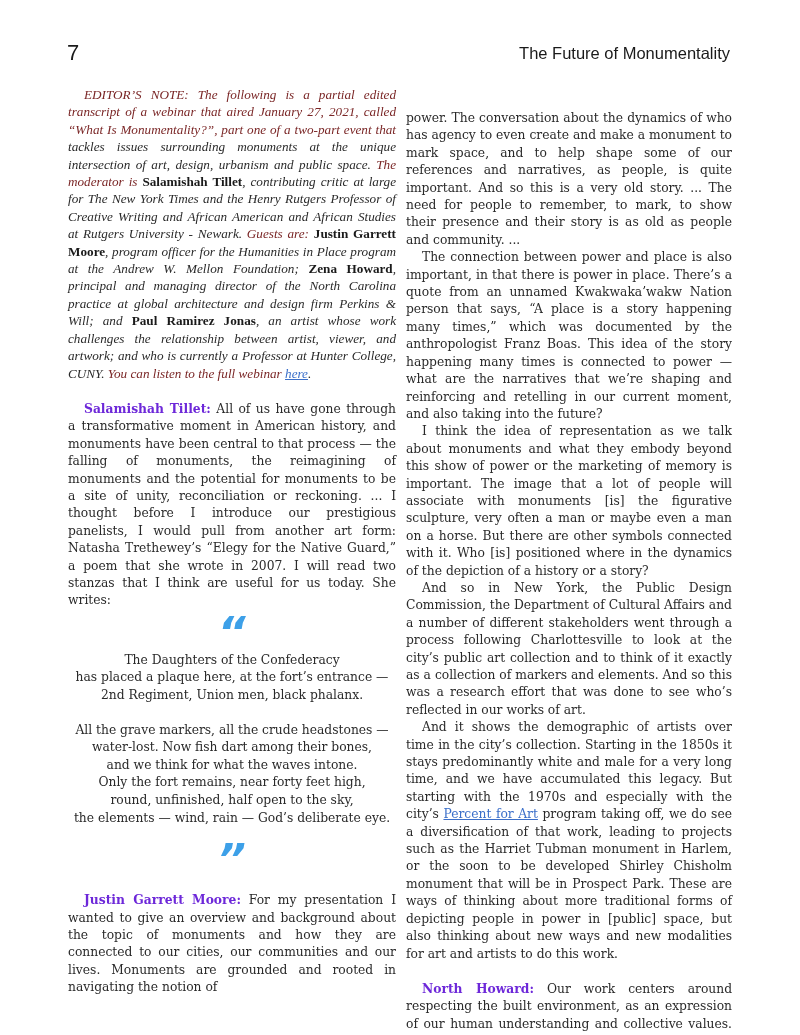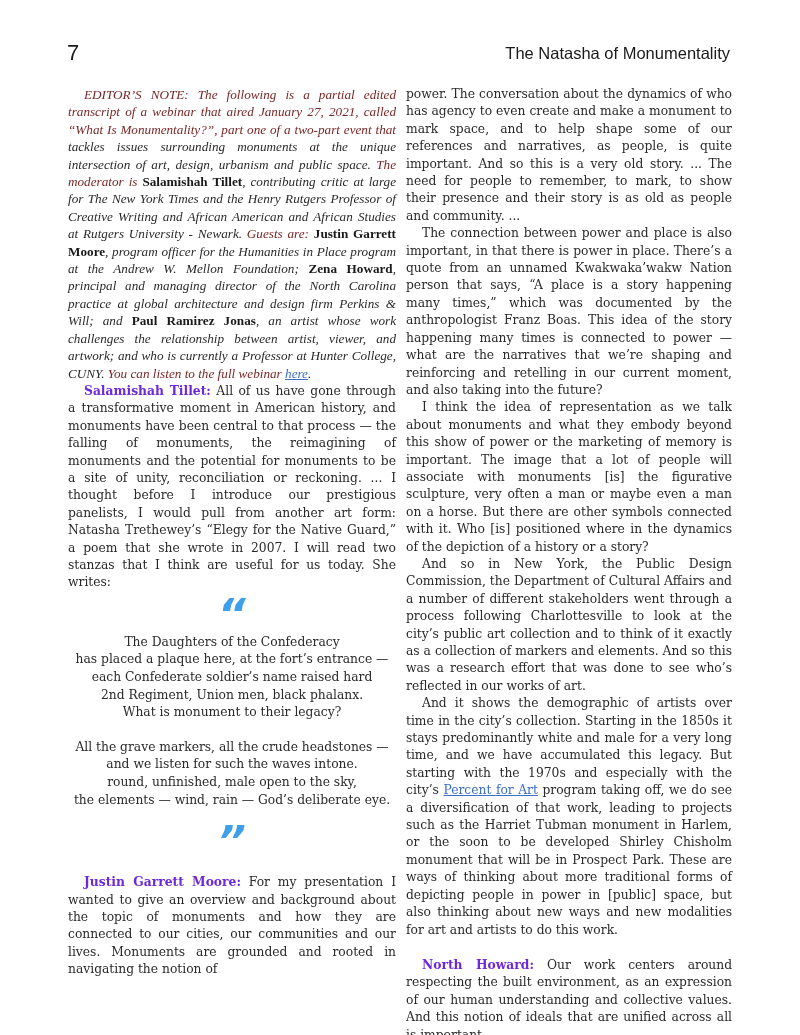--- a/index.html
+++ b/index.html
@@ -7,67 +7,67 @@
          font-family:"DejaVu Serif", "Liberation Serif", serif; }
   .page-number { position:absolute; left:67px; top:40px; font-family:"Liberation Sans", sans-serif;
          font-size:22px; color:#1a1a1a; }
   .running-head { position:absolute; right:70px; top:44px; font-family:"Liberation Sans", sans-serif;
          font-size:16.5px; color:#1a1a1a; }
   .col { position:absolute; top:86px; width:328px; font-size:12.3px; line-height:17.4px;
          text-align:justify; hyphens:auto; }
   .col-left { left:68px; }
   .col-right { left:406px; width:326px; }
   p { margin:0; text-indent:16px; }
-  .editor-note { font-style:italic; margin-bottom:0; font-family:"Liberation Serif", serif; font-size:13.2px; }
+  .editor-note { font-style:italic; margin-bottom:18px; font-family:"Liberation Serif", serif; font-size:13.2px; }
   .accent { color:#7a2626; }
   .bold { font-weight:bold; font-style:normal; color:#1a1a1a; }
   a.link { color:#3b6fc9; text-decoration:underline; }
   .speaker { font-weight:bold; color:#6d28d9; }
   .quote-mark { text-align:center; color:#3da0e8; font-family:"DejaVu Sans", sans-serif;
          font-weight:bold; font-style:italic; font-size:44px; line-height:34px; height:34px; overflow:hidden; }
   .poem { text-align:center; margin:2px 0; }
   .poem-line { display:block; text-indent:0; line-height:17.6px; }
   .stanza { margin-bottom:17px; }
   .gap { height:17px; }
 </style>
 </head>
 <body>
 
 <div class="page-number">7</div>
-<div class="running-head">The Natasha of Monumentality</div>
+<div class="running-head">The Future of Monumentality</div>
 
 <div class="col col-left">
   <p class="editor-note"><span class="accent">EDITOR’S NOTE: The following is a partial edited transcript of a webinar that aired January 27, 2021, called “What Is Monumentality?”, part one of a two-part event that</span><span> tackles issues surrounding monuments at the unique intersection of art, design, urbanism and public space. </span><span class="accent">The moderator is </span><span class="bold">Salamishah Tillet</span><span>, contributing critic at large for The New York Times and the Henry Rutgers Professor of Creative Writing and African American and African Studies at Rutgers University - Newark. </span><span class="accent">Guests are: </span><span class="bold">Justin Garrett Moore</span><span>, program officer for the Humanities in Place program at the Andrew W. Mellon Foundation; </span><span class="bold">Zena Howard</span><span>, principal and managing director of the North Carolina practice at global architecture and design firm Perkins &amp; Will; and </span><span class="bold">Paul Ramirez Jonas</span><span>, an artist whose work challenges the relationship between artist, viewer, and artwork; and who is currently a Professor at Hunter College, CUNY. </span><span class="accent">You can listen to the full webinar </span><a class="link" href="#">here</a><span>.</span></p>
 
   <p><span class="speaker">Salamishah Tillet:</span><span> All of us have gone through a transformative moment in American history, and monuments have been central to that process — the falling of monuments, the reimagining of monuments and the potential for monuments to be a site of unity, reconciliation or reckoning. ... I thought before I introduce our prestigious panelists, I would pull from another art form: Natasha Trethewey’s “Elegy for the Native Guard,” a poem that she wrote in 2007. I will read two stanzas that I think are useful for us today. She writes:</span></p>
 
   <div class="quote-mark" style="margin-top:6px;">“</div>
 
   <div class="poem">
     <div class="stanza">
       <span class="poem-line">The Daughters of the Confederacy</span>
       <span class="poem-line">has placed a plaque here, at the fort’s entrance —</span>
-      <span class="poem-line">each Confederate soldier’s name raised hard</span>
       <span class="poem-line">2nd Regiment, Union men, black phalanx.</span>
-      <span class="poem-line">What is monument to their legacy?</span>
     </div>
     <div class="stanza" style="margin-bottom:16px;">
       <span class="poem-line">All the grave markers, all the crude headstones —</span>
-      <span class="poem-line">and we listen for such the waves intone.</span>
-      <span class="poem-line">round, unfinished, male open to the sky,</span>
+      <span class="poem-line">water-lost. Now fish dart among their bones,</span>
+      <span class="poem-line">and we think for what the waves intone.</span>
+      <span class="poem-line">Only the fort remains, near forty feet high,</span>
+      <span class="poem-line">round, unfinished, half open to the sky,</span>
       <span class="poem-line">the elements — wind, rain — God’s deliberate eye.</span>
     </div>
   </div>
 
   <div class="quote-mark" style="margin-bottom:14px;">”</div>
 
   <p><span class="speaker">Justin Garrett Moore:</span><span> For my presentation I wanted to give an overview and background about the topic of monuments and how they are connected to our cities, our communities and our lives. Monuments are grounded and rooted in navigating the notion of</span></p>
 </div>
 
 <div class="col col-right">
-  <p style="text-indent:0;">power. The conversation about the dynamics of who has agency to even create and make a monument to mark space, and to help shape some of our references and narratives, as people, is quite important. And so this is a very old story. ... The need for people to remember, to mark, to show their presence and their story is as old as people and community. ...</p>
+  <p style="text-indent:0;margin-top:24px;">power. The conversation about the dynamics of who has agency to even create and make a monument to mark space, and to help shape some of our references and narratives, as people, is quite important. And so this is a very old story. ... The need for people to remember, to mark, to show their presence and their story is as old as people and community. ...</p>
   <p>The connection between power and place is also important, in that there is power in place. There’s a quote from an unnamed Kwakwaka’wakw Nation person that says, “A place is a story happening many times,” which was documented by the anthropologist Franz Boas. This idea of the story happening many times is connected to power — what are the narratives that we’re shaping and reinforcing and retelling in our current moment, and also taking into the future?</p>
   <p>I think the idea of representation as we talk about monuments and what they embody beyond this show of power or the marketing of memory is important. The image that a lot of people will associate with monuments [is] the figurative sculpture, very often a man or maybe even a man on a horse. But there are other symbols connected with it. Who [is] positioned where in the dynamics of the depiction of a history or a story?</p>
   <p>And so in New York, the Public Design Commission, the Department of Cultural Affairs and a number of different stakeholders went through a process following Charlottesville to look at the city’s public art collection and to think of it exactly as a collection of markers and elements. And so this was a research effort that was done to see who’s reflected in our works of art.</p>
   <p><span>And it shows the demographic of artists over time in the city’s collection. Starting in the 1850s it stays predominantly white and male for a very long time, and we have accumulated this legacy. But starting with the 1970s and especially with the city’s </span><a class="link" href="#">Percent for Art</a><span> program taking off, we do see a diversification of that work, leading to projects such as the Harriet Tubman monument in Harlem, or the soon to be developed Shirley Chisholm monument that will be in Prospect Park. These are ways of thinking about more traditional forms of depicting people in power in [public] space, but also thinking about new ways and new modalities for art and artists to do this work.</span></p>
   <div class="gap"></div>
   <p><span class="speaker">North Howard:</span><span> Our work centers around respecting the built environment, as an expression of our human understanding and collective values. And this notion of ideals that are unified across all is important</span></p>
 </div>
 
 </body></html>

